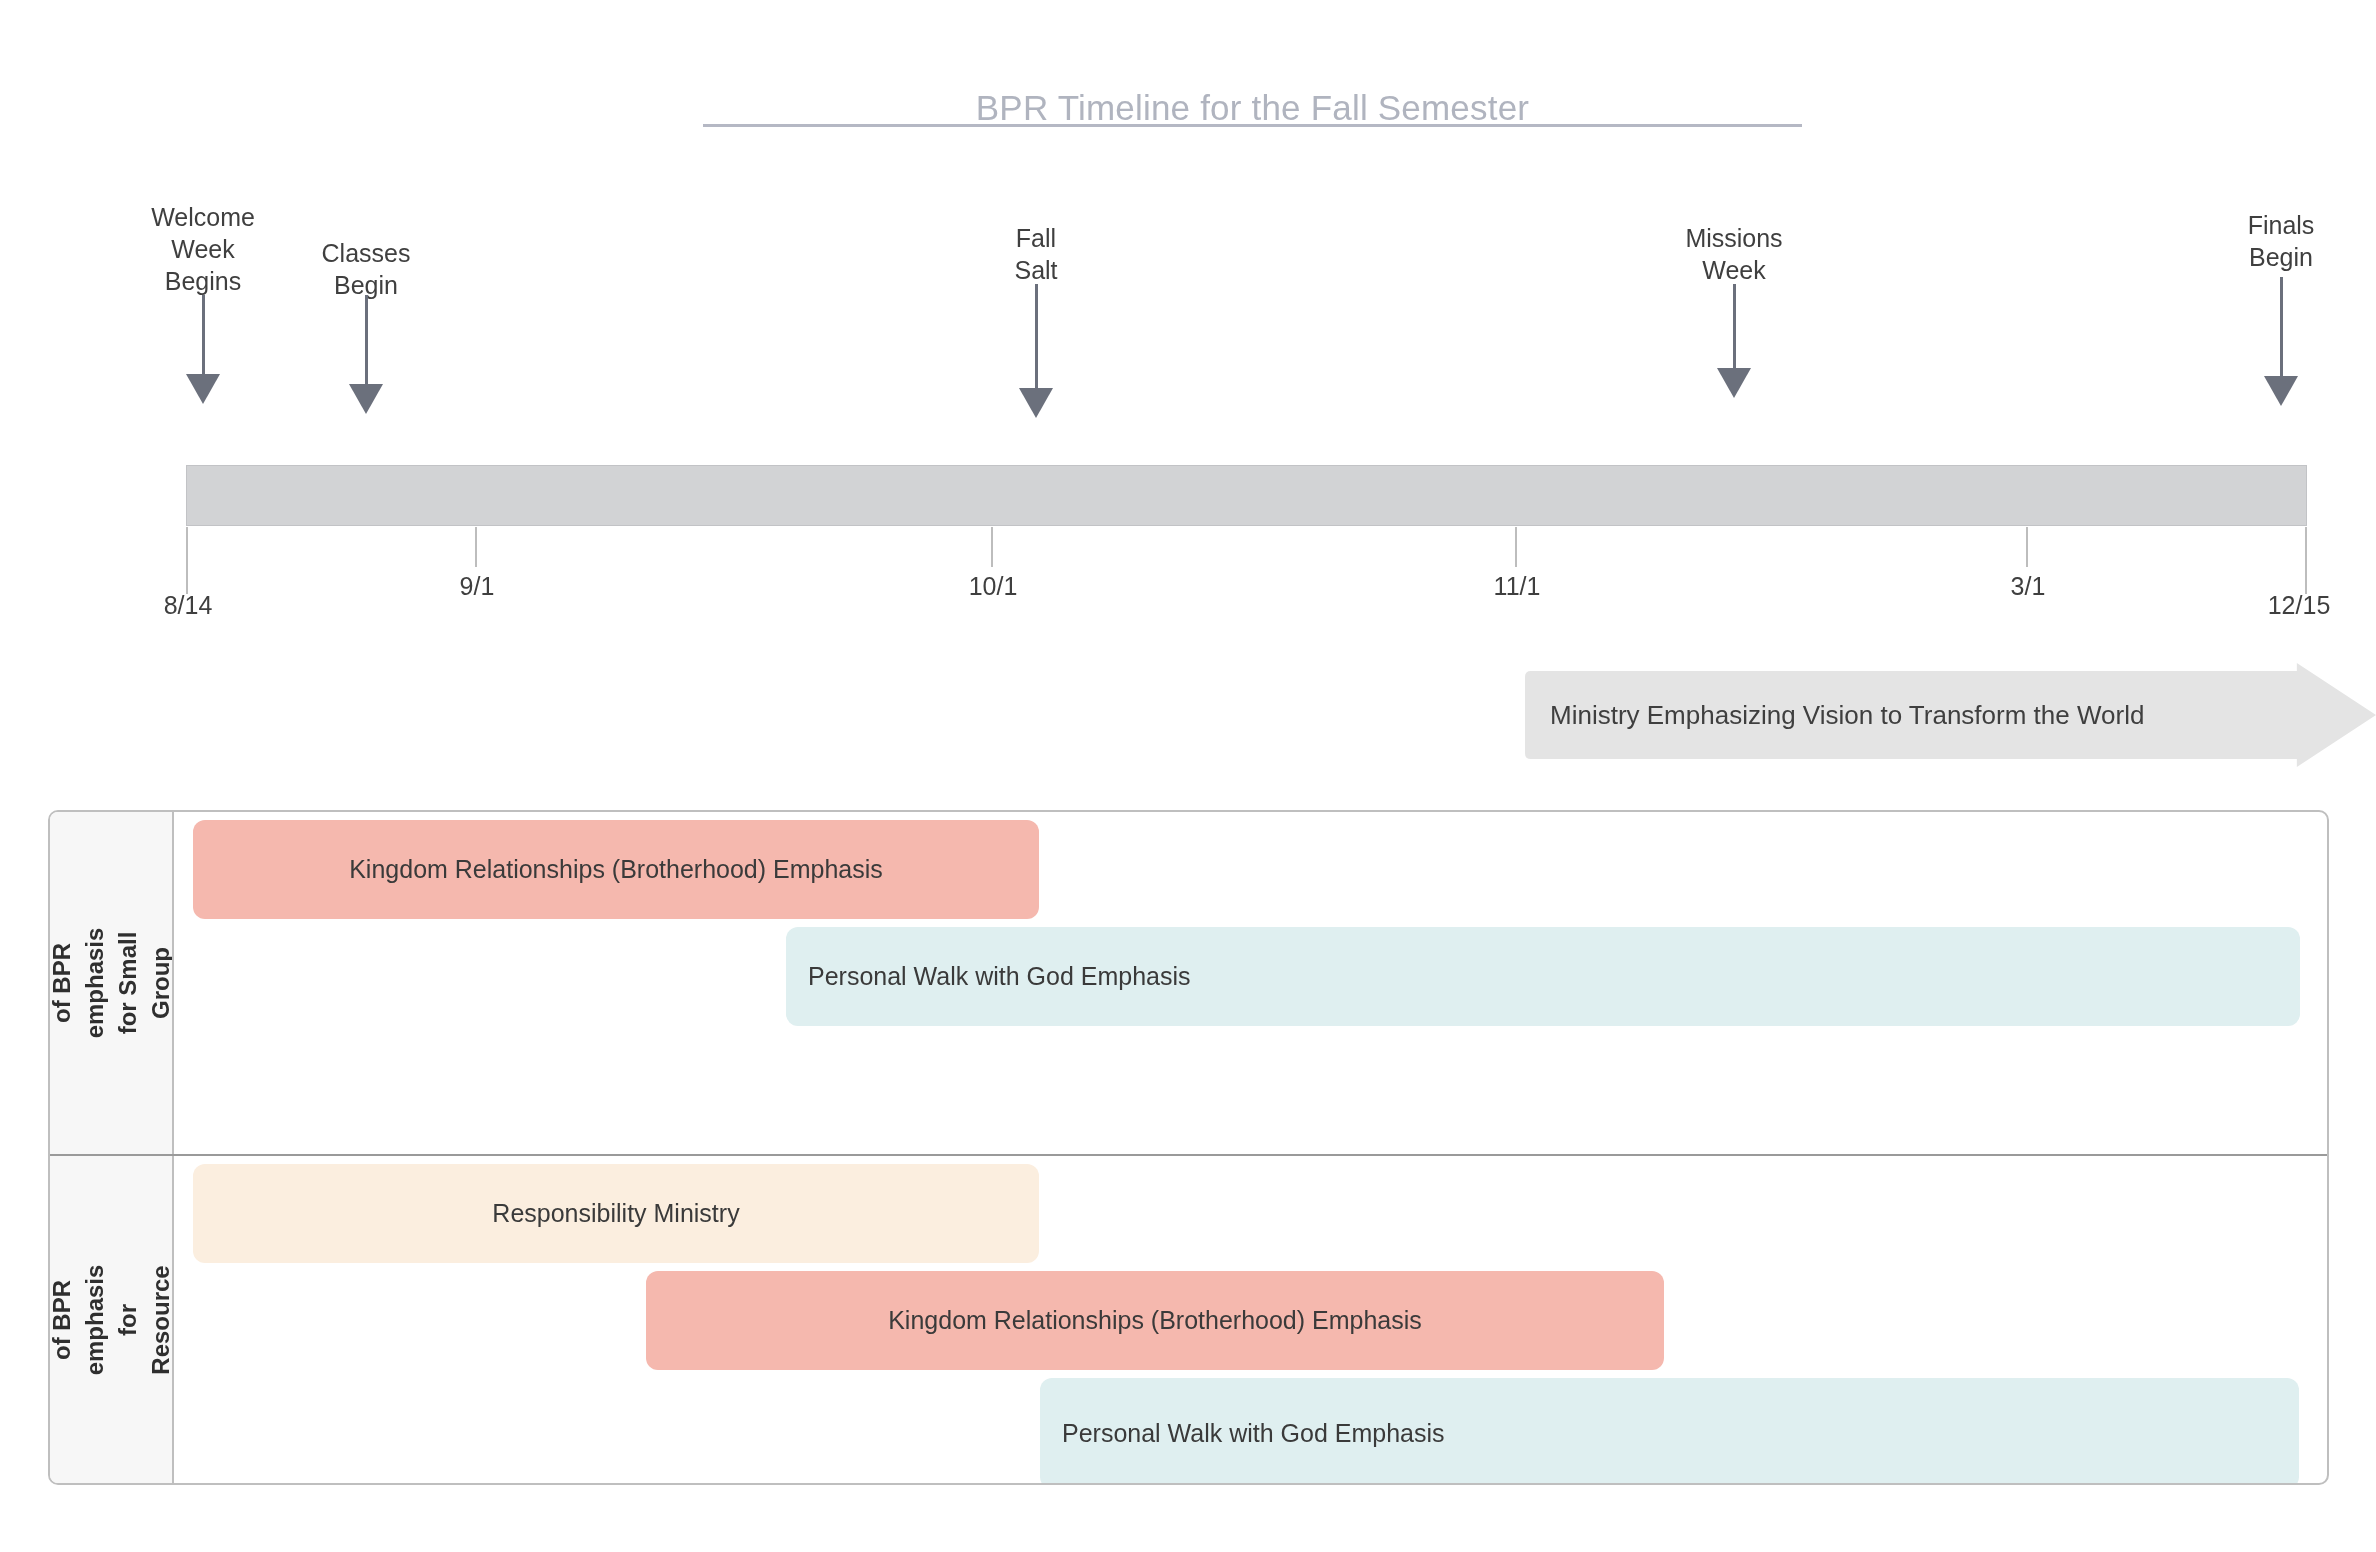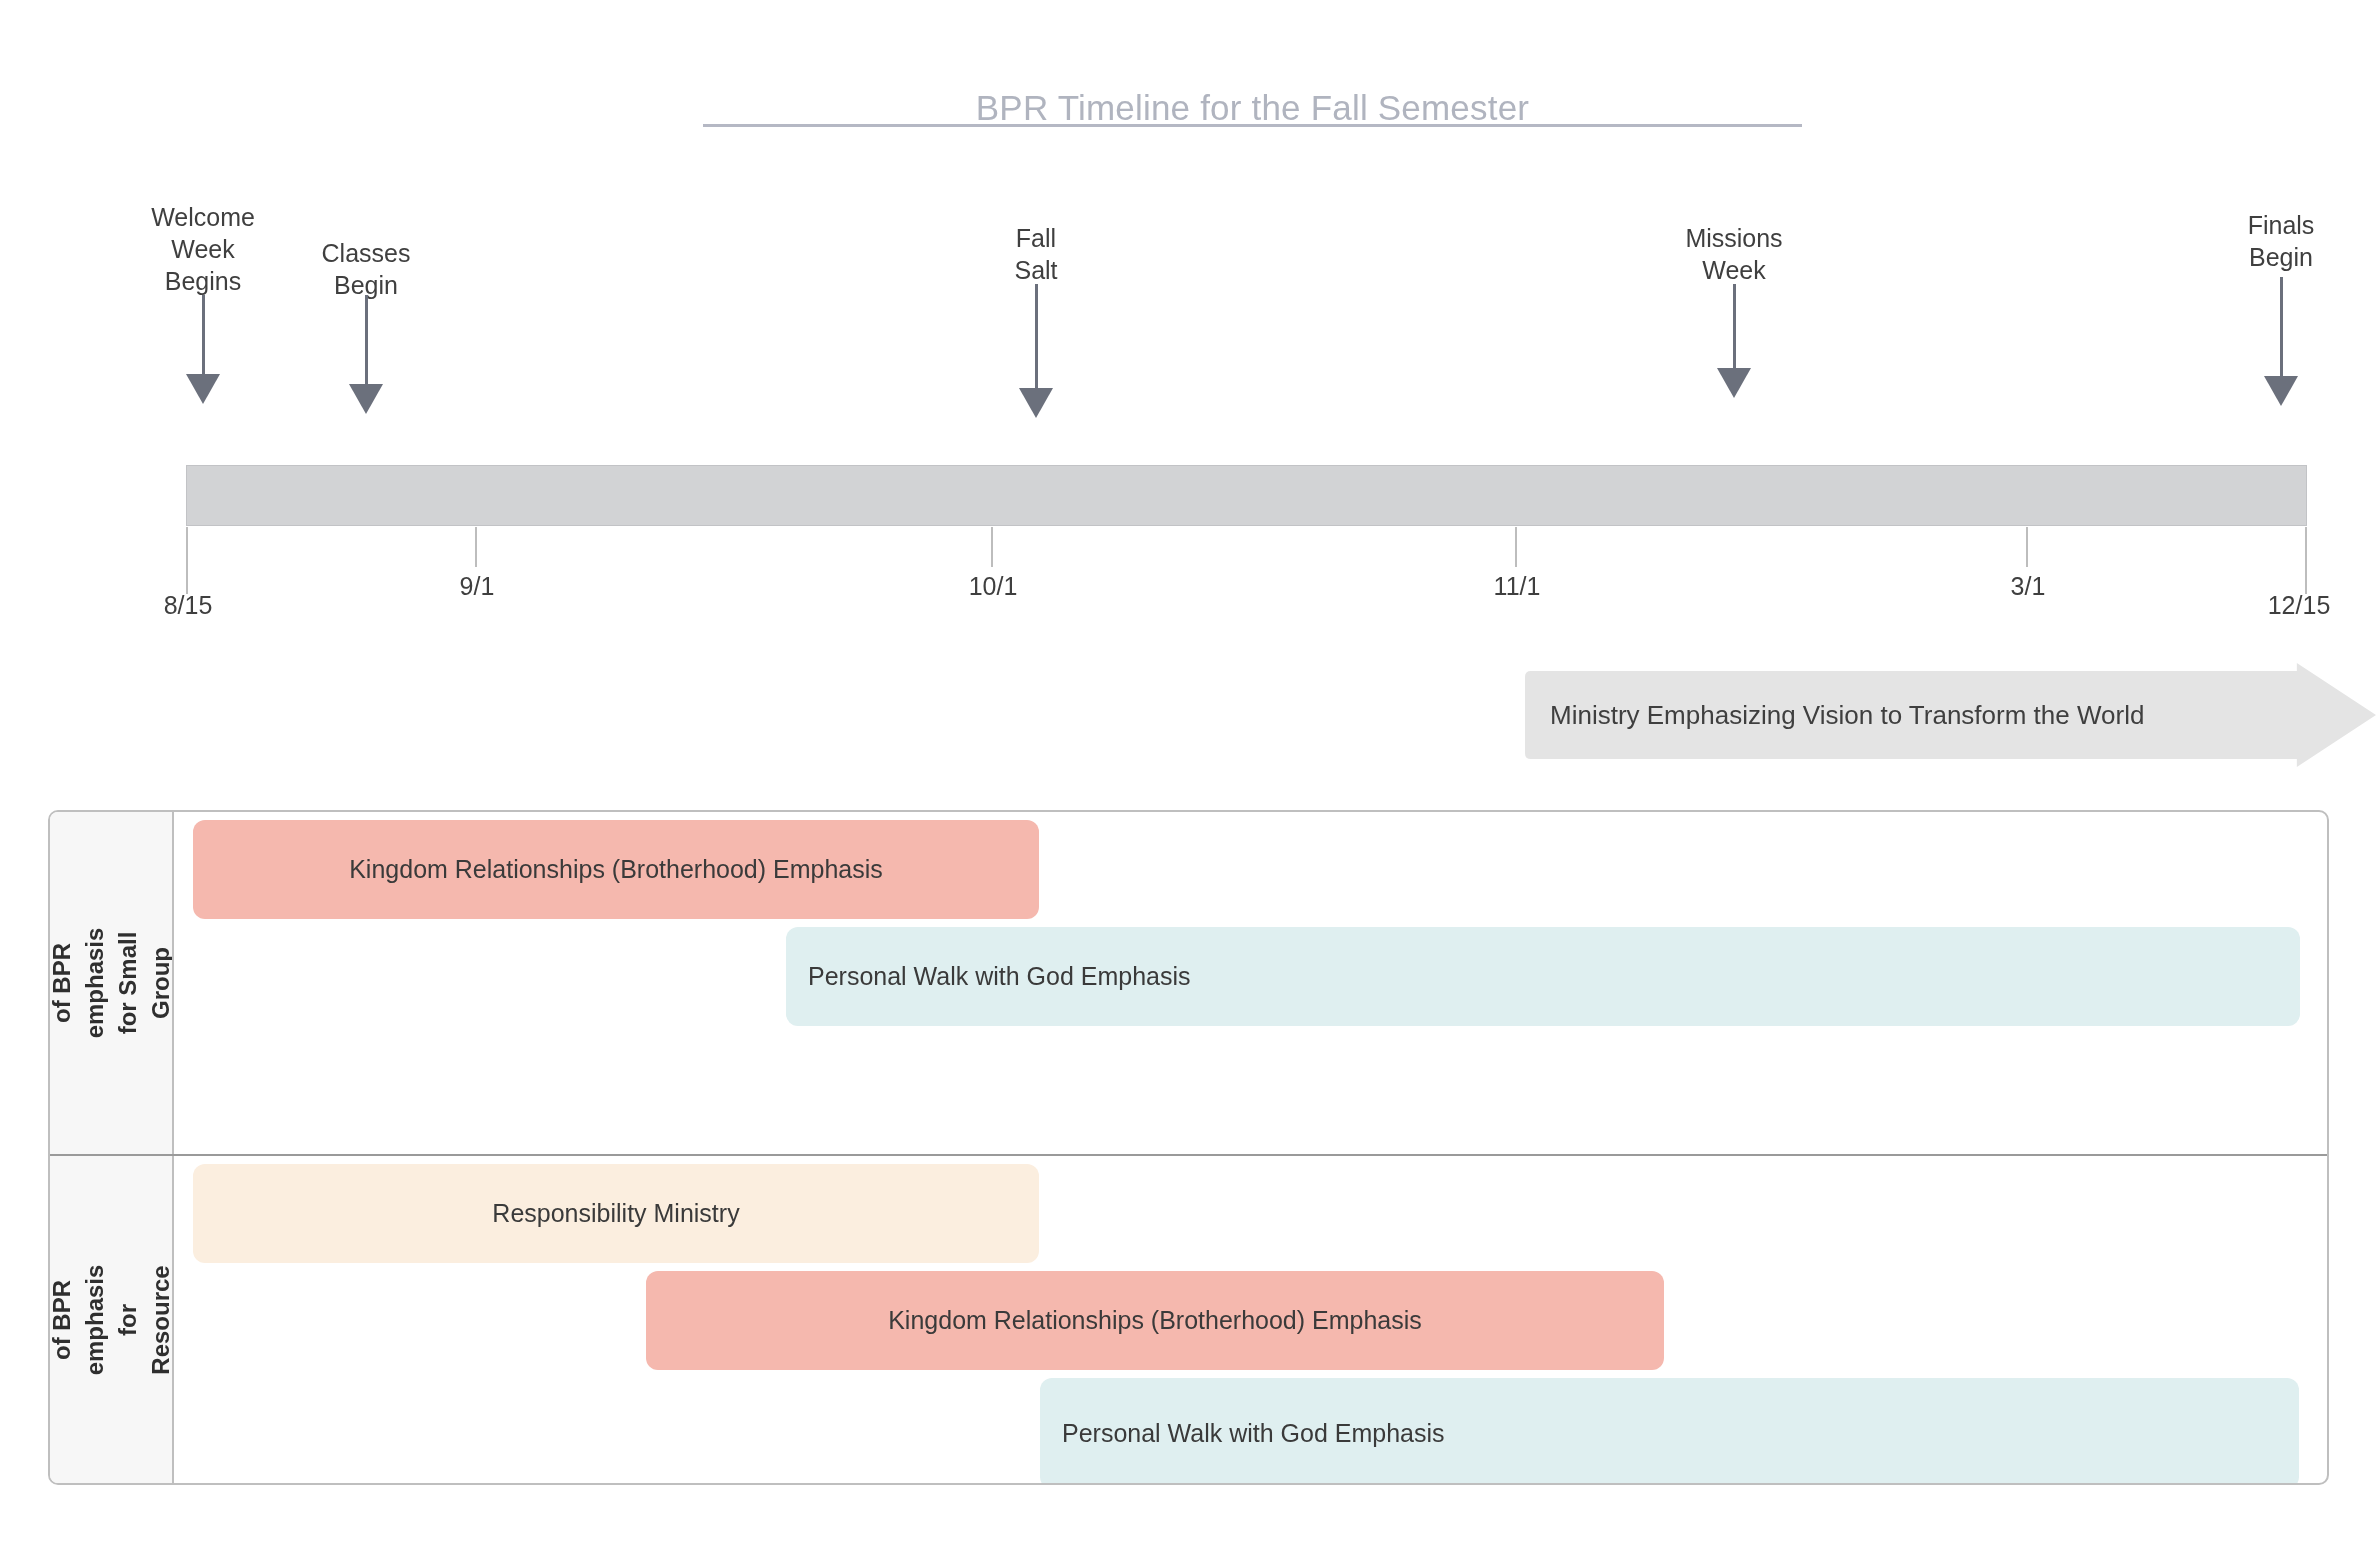--- a/index.html
+++ b/index.html
@@ -252,21 +252,21 @@
 <div id="timeline-bar"></div>
 
 <div id="axis-layer">
   <div class="axis-tick" style="left:186px; top:527px; height:67px;"></div>
   <div class="axis-tick" style="left:475px; top:527px; height:40px;"></div>
   <div class="axis-tick" style="left:991px; top:527px; height:40px;"></div>
   <div class="axis-tick" style="left:1515px; top:527px; height:40px;"></div>
   <div class="axis-tick" style="left:2026px; top:527px; height:40px;"></div>
   <div class="axis-tick" style="left:2305px; top:527px; height:67px;"></div>
 
-  <div class="axis-label" style="left:188px; top:591px;">8/15</div>
+  <div class="axis-label" style="left:188px; top:591px;">8/14</div>
   <div class="axis-label" style="left:477px; top:572px;">9/1</div>
   <div class="axis-label" style="left:993px; top:572px;">10/1</div>
   <div class="axis-label" style="left:1517px; top:572px;">11/1</div>
   <div class="axis-label" style="left:2028px; top:572px;">3/1</div>
   <div class="axis-label" style="left:2299px; top:591px;text-align:center;">12/15</div>
 </div>
 
 <div id="ministry-banner">
   <svg id="ministry-shape" viewBox="0 0 860 105" preserveAspectRatio="none">
     <path d="M0,14 Q0,8 6,8 L780,8 L780,0 L860,52.5 L780,105 L780,97 L6,97 Q0,97 0,91 Z" fill="#e4e4e4"></path>

